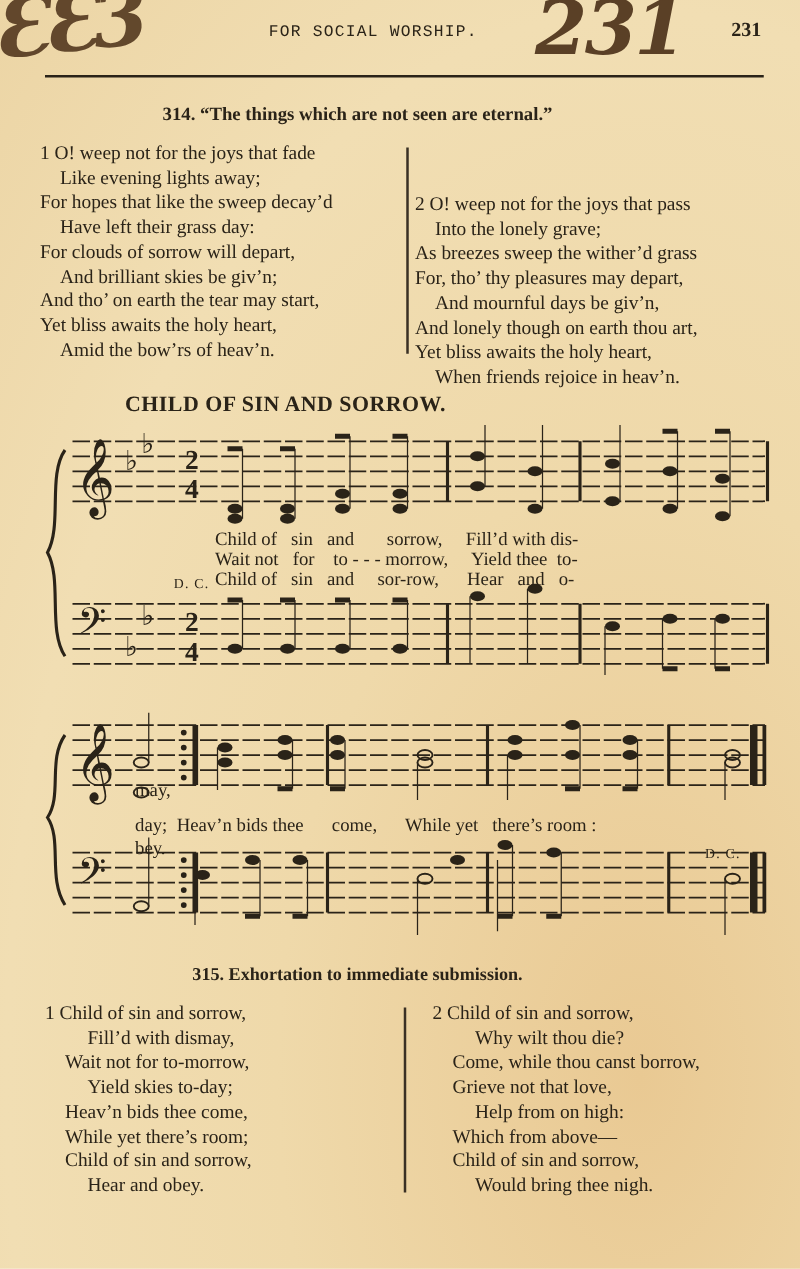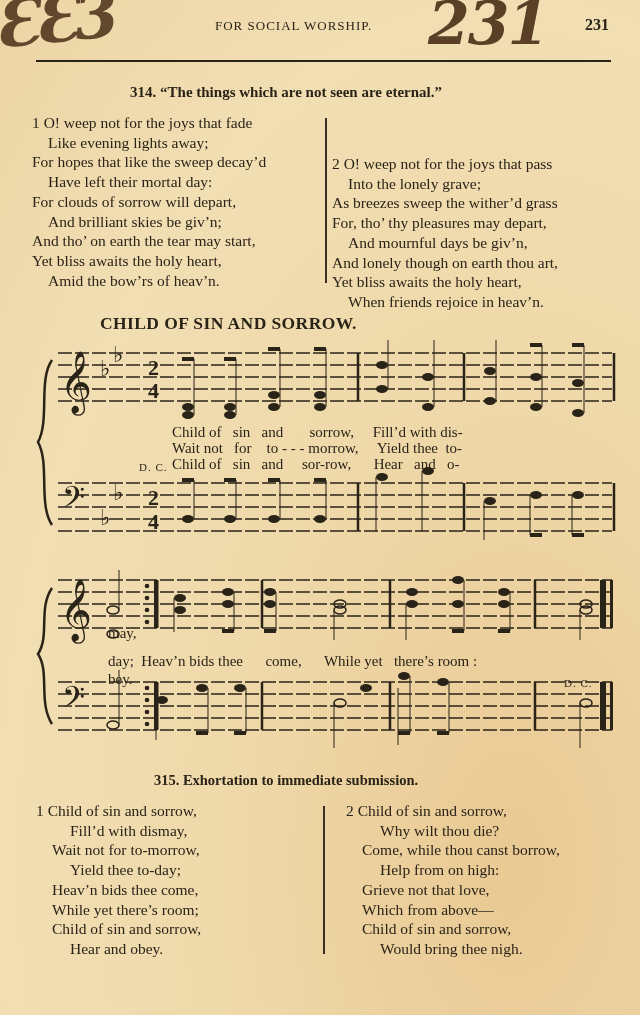--- a/index.html
+++ b/index.html
@@ -7,21 +7,21 @@
       width: 640px; height: 1015px; overflow: hidden; position: relative;
       background: radial-gradient(ellipse at 80% 85%, #e9c993 0%, #efd9aa 40%, #f1deb3 70%, #ecd5a5 100%);
       font-family: "DejaVu Serif", "Liberation Serif", serif;
       color: #2a2318;
     }
     .abs { position: absolute; }
     
     .ink { position: absolute; font-family: "DejaVu Serif", serif; color: #4a2f17; font-style: italic; font-weight: bold; }
     .ink.left { left: -6px; top: -18px; font-size: 64px; letter-spacing: -6px; opacity: .85; transform: rotate(-6deg); }
     .ink.right { left: 428px; top: -12px; font-size: 60px; letter-spacing: -2px; opacity: .9; }
-    .running-head { left: 215px; top: 18px; font-size: 13px; letter-spacing: 1px; font-family: Liberation Serif, serif; text-align: center; }
+    .running-head { left: 215px; top: 18px; font-size: 13px; letter-spacing: 1px; font-family: Liberation Mono, monospace; text-align: center; }
     .page-no { left: 585px; top: 16px; font-size: 16px; font-family: "Liberation Serif", serif; font-weight: bold; }
     .rule { left: 36px; top: 60px; width: 575px; height: 2px; background: #2a2318; }
     .hymn-title { width: 572px; text-align: center; font-family: "Liberation Serif", serif; font-weight: bold; font-size: 15px; }
     .verse { font-family: "Liberation Serif", serif; font-size: 15.5px; line-height: 19.7px; }
     .verse .line { white-space: nowrap; }
     .verse .in { padding-left: 16px; }
     .vrule { width: 1.5px; background: #3a3024; }
     .tune-title { left: 100px; top: 313px; font-family: "Liberation Serif", serif; font-weight: bold; font-size: 17.5px; letter-spacing: .4px; }
     .lyric { position: absolute; font-family: "Liberation Serif", serif; font-size: 15px; white-space: pre; line-height: 16px; }
     .dc { font-size: 11px; letter-spacing: 1px; margin-left: 11px; }
@@ -35,21 +35,21 @@
 <div class="abs running-head">FOR SOCIAL WORSHIP.</div>
 <div class="abs page-no">231</div>
 <div class="abs rule"></div>
 
 <div class="abs hymn-title" style="top:84px;">314.  “The things which are not seen are eternal.”</div>
 
 <div class="abs verse" style="left:32px; top:113px;">
   <div class="line">1 O!  weep not for the joys that fade</div>
   <div class="line in">Like evening lights away;</div>
   <div class="line">For hopes that like the sweep decay’d</div>
-  <div class="line in">Have left their mortal day:</div>
+  <div class="line in">Have left their grass day:</div>
   <div class="line">For clouds of sorrow will depart,</div>
   <div class="line in">And brilliant skies be giv’n;</div>
   <div class="line">And tho’ on earth the tear may start,</div>
   <div class="line">Yet bliss awaits the holy heart,</div>
   <div class="line in">Amid the bow’rs of heav’n.</div>
 </div>
 <div class="abs vrule" style="left:325px; top:118px; height:165px;"></div>
 <div class="abs verse" style="left:332px; top:113px;margin-top:41px;">
   <div class="line">2 O! weep not for the joys  that pass</div>
   <div class="line in">Into the lonely grave;</div>
@@ -283,29 +283,29 @@
 <div class="lyric" style="left:108px; top:653px;">day;  Heav’n bids thee      come,      While yet   there’s room :</div>
 <div class="lyric" style="left:108px; top:671px;">bey.</div>
 <div class="lyric dc" style="left:553px; top:675px;">D. C.</div>
 
 <div class="abs hymn-title" style="top:772px; font-size:14.5px;">315.  Exhortation to immediate submission.</div>
 
 <div class="abs verse" style="left:36px; top:801px;">
   <div class="line">1 Child of sin and sorrow,</div>
   <div class="line" style="padding-left:34px;">Fill’d with dismay,</div>
   <div class="line" style="padding-left:16px;">Wait not for to-morrow,</div>
-  <div class="line" style="padding-left:34px;">Yield thee to-day;</div>
+  <div class="line" style="padding-left:34px;">Yield skies to-day;</div>
   <div class="line" style="padding-left:16px;">Heav’n bids thee come,</div>
   <div class="line" style="padding-left:16px;">While yet there’s room;</div>
   <div class="line" style="padding-left:16px;">Child of sin and sorrow,</div>
   <div class="line" style="padding-left:34px;">Hear and obey.</div>
 </div>
 <div class="abs vrule" style="left:323px; top:806px; height:148px;"></div>
 <div class="abs verse" style="left:346px; top:801px;">
   <div class="line">2 Child of sin and sorrow,</div>
   <div class="line" style="padding-left:34px;">Why wilt thou die?</div>
   <div class="line" style="padding-left:16px;">Come, while thou canst borrow,</div>
+  <div class="line" style="padding-left:16px;">Grieve not that love,</div>
   <div class="line" style="padding-left:34px;">Help from on high:</div>
-  <div class="line" style="padding-left:16px;">Grieve not that love,</div>
   <div class="line" style="padding-left:16px;">Which from above—</div>
   <div class="line" style="padding-left:16px;">Child of sin and sorrow,</div>
   <div class="line" style="padding-left:34px;">Would bring thee nigh.</div>
 </div>
 
 </body></html>

